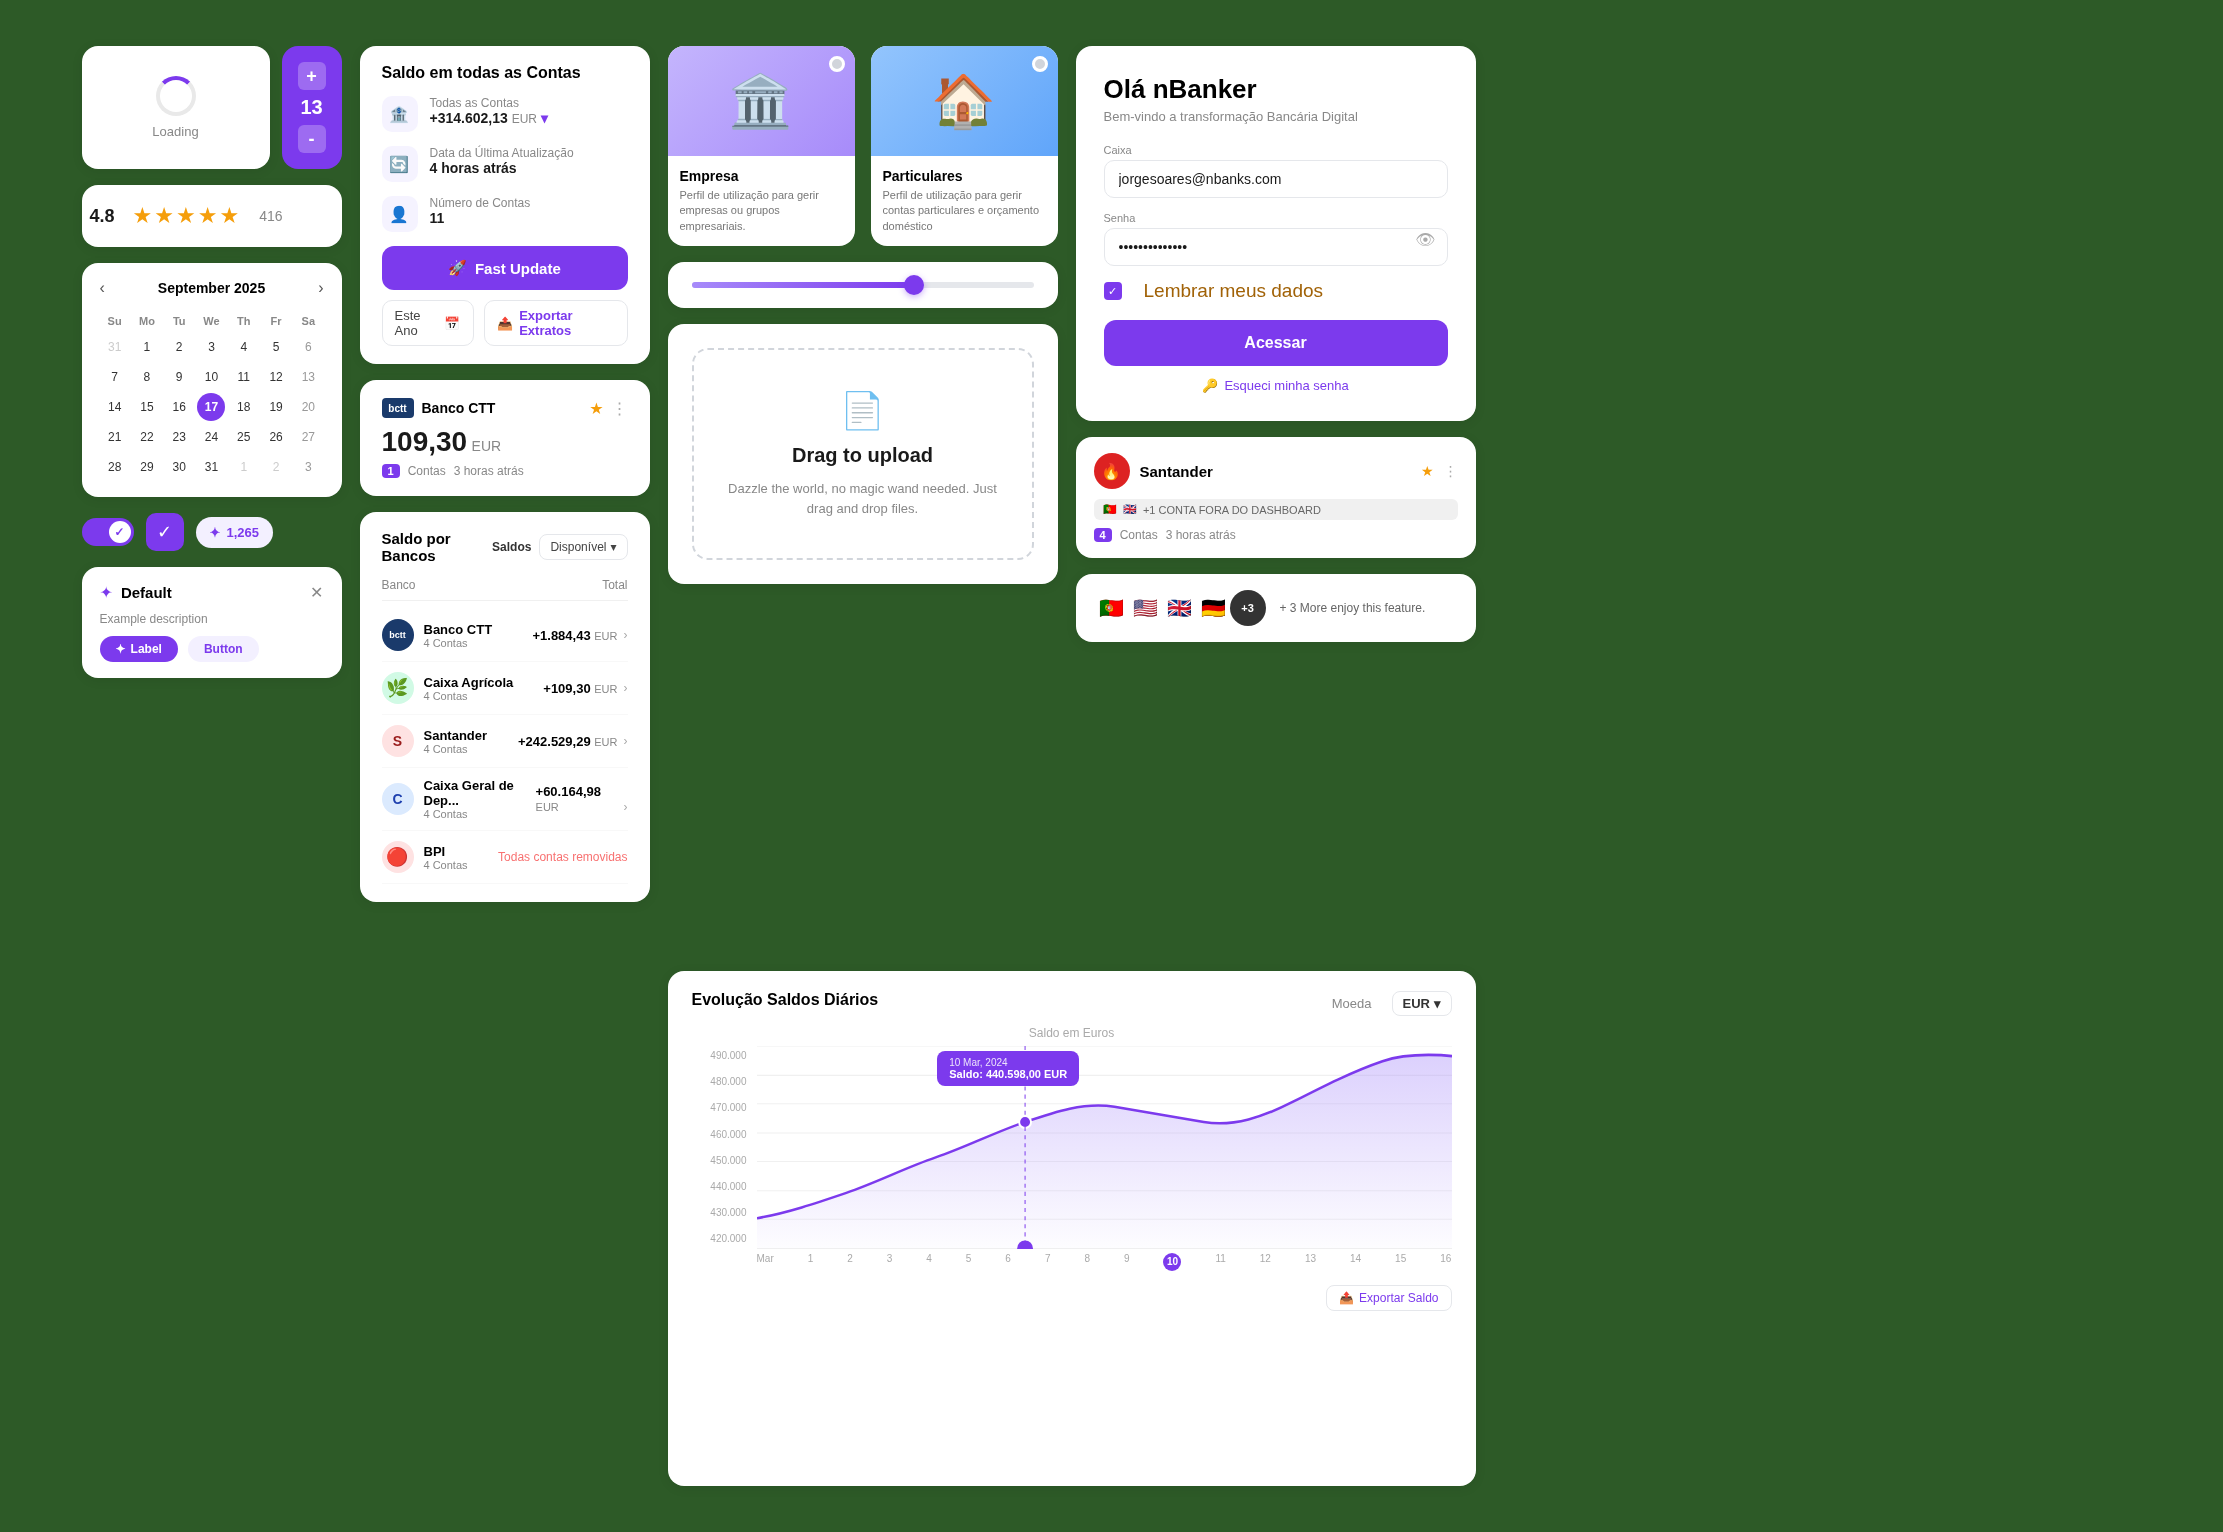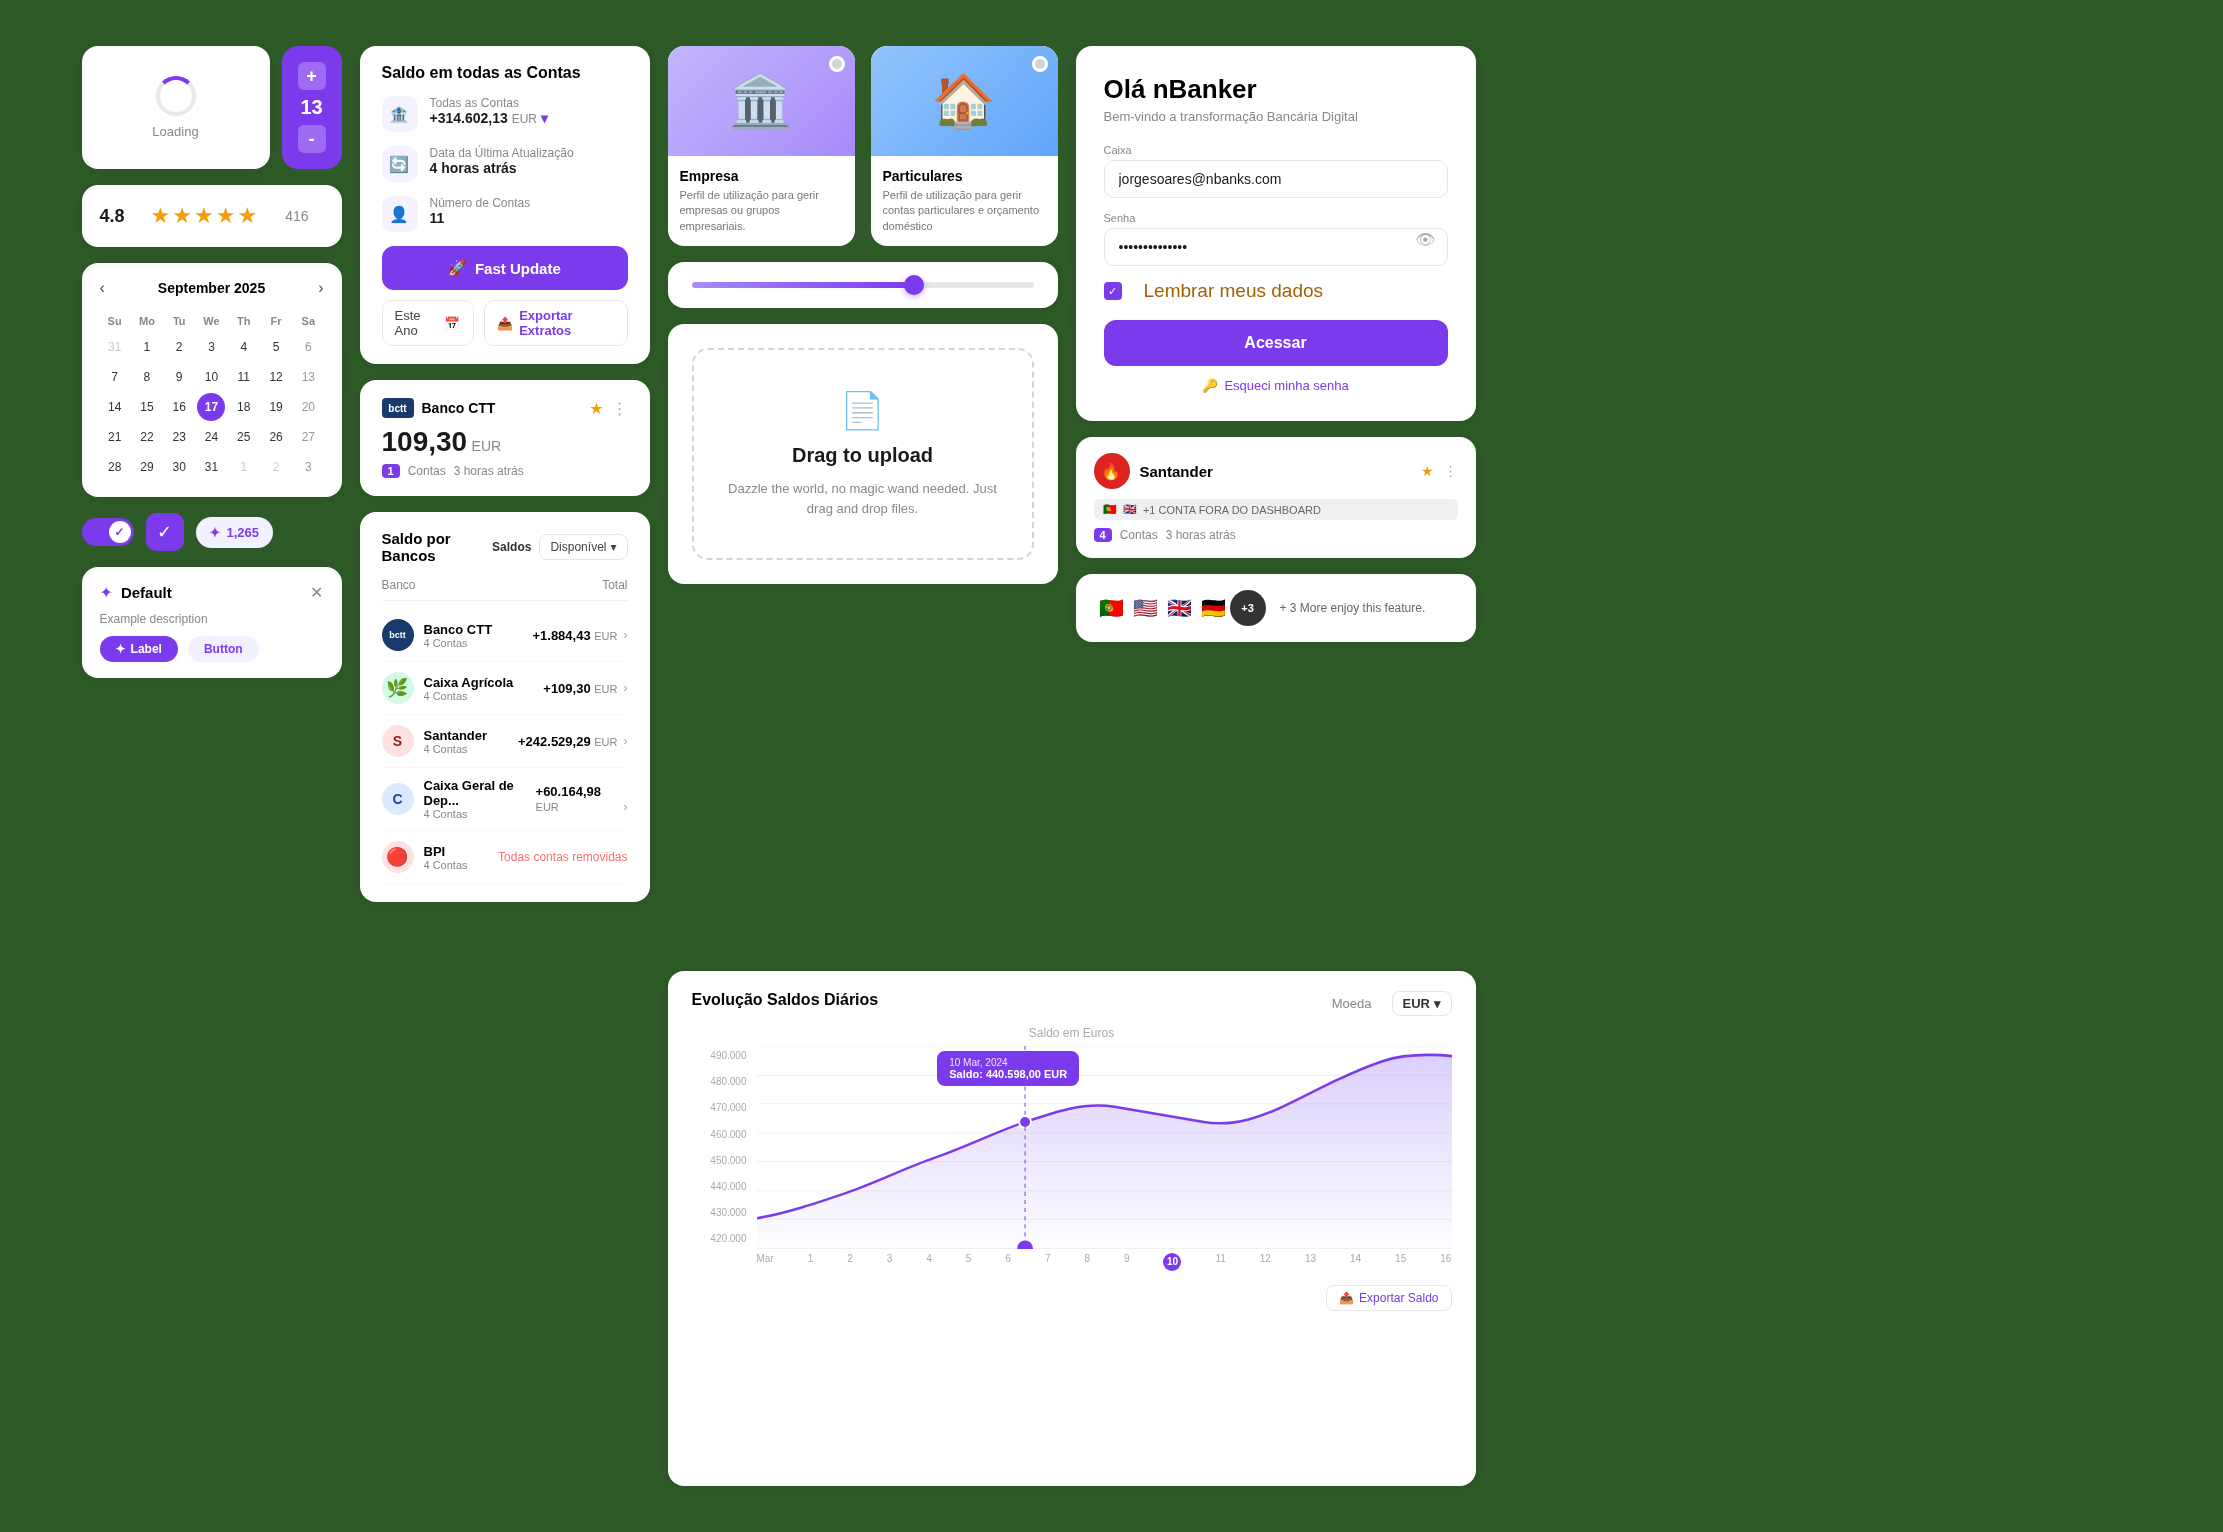--- a/index.html
+++ b/index.html
@@ -77,24 +77,24 @@
       border-radius: 6px;
       width: 28px; height: 28px;
       display: flex; align-items: center; justify-content: center;
       color: #fff; font-size: 18px; font-weight: bold; cursor: pointer;
     }
     .counter-val { color: #fff; font-size: 20px; font-weight: bold; }
 
     .rating-card {
       background: #fff;
       border-radius: 16px;
-      padding: 18px 18px;
+      padding: 18px 8px;
       display: flex;
       align-items: center;
-      gap: 26px;
+      gap: 18px;
     }
     .stars { color: #f59e0b; font-size: 22px; letter-spacing: 2px; }
     .rating-num { font-size: 18px; font-weight: 700; color: #1a1a1a; }
     .rating-count { font-size: 14px; color: #888; }
 
     .calendar-card {
       background: #fff;
       border-radius: 16px;
       padding: 16px 18px;
     }

